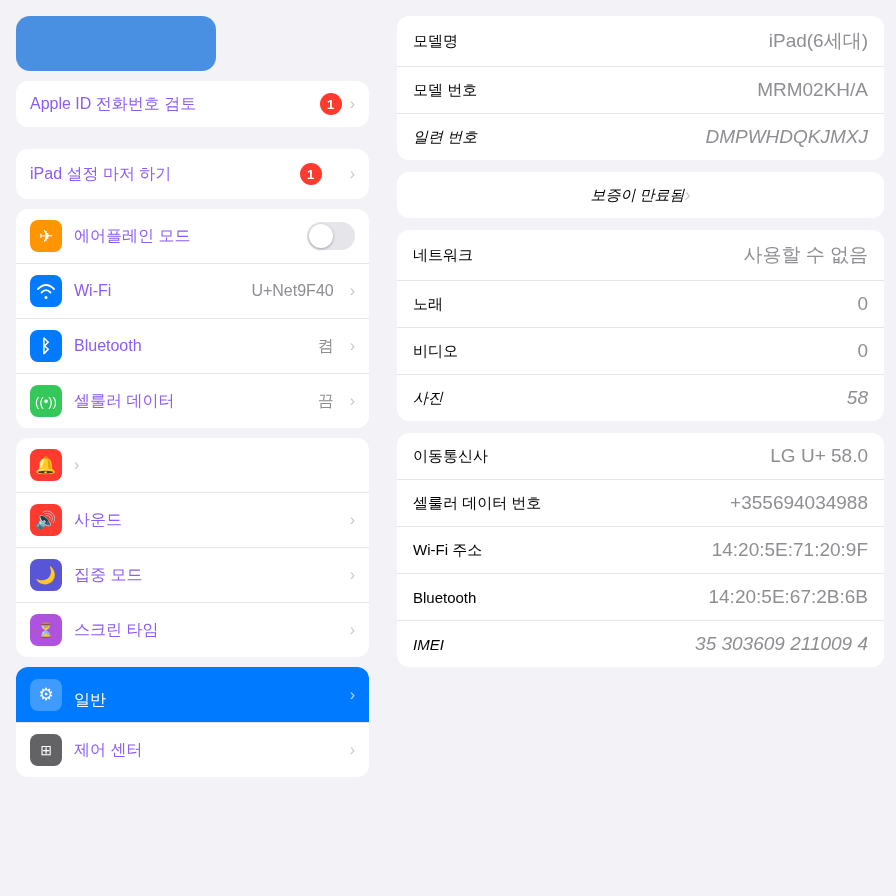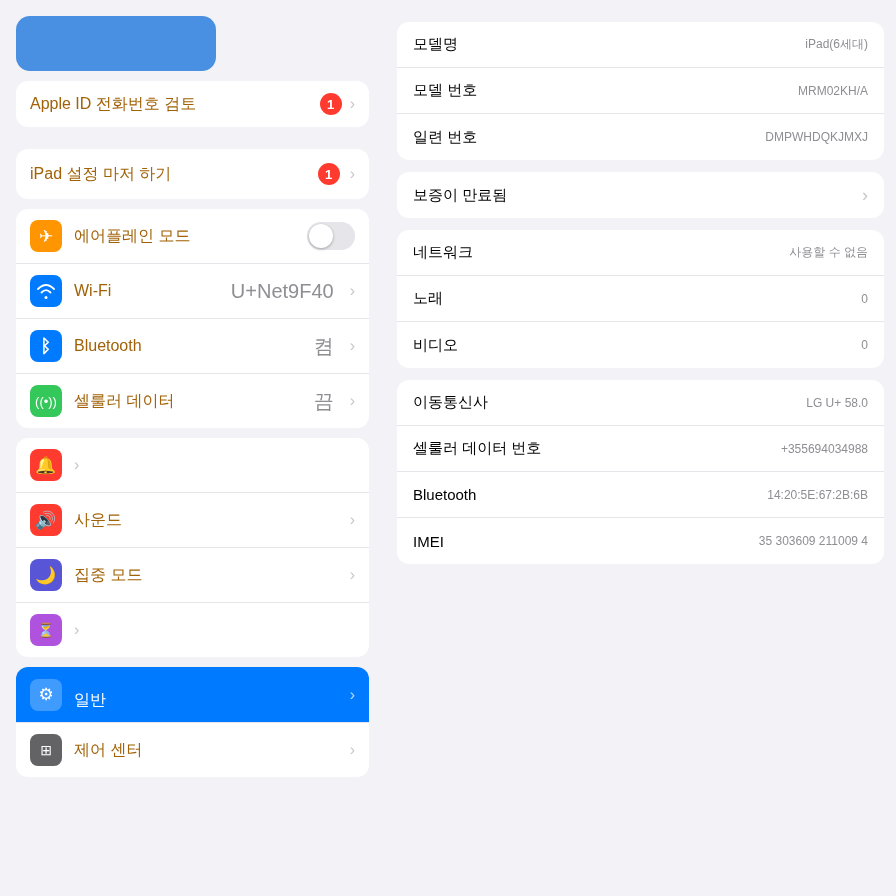--- a/index.html
+++ b/index.html
@@ -59,21 +59,21 @@
     }
 
     
     .setup-banner {
       margin: 10px 16px;
       background: white;
       border-radius: 12px;
       padding: 14px;
       display: flex;
       align-items: center;
-      gap: 10px;
+      gap: 28px;
     }
 
     
     .settings-group {
       margin: 10px 16px;
       background: white;
       border-radius: 12px;
       overflow: hidden;
     }
     .settings-row {
@@ -103,24 +103,24 @@
     .icon-green { background: #34c759; }
     .icon-red { background: #ff3b30; }
     .icon-red-sound { background: #ff3b30; }
     .icon-indigo { background: #5856d6; }
     .icon-purple { background: #af52de; }
     .icon-gray { background: #8e8e93; }
 
     .row-label {
       flex: 1;
       font-size: 16px;
-      color: #a16207;
+      color: #8b5cf6;
     }
     .row-value {
-      font-size: 20px;
+      font-size: 16px;
       color: #8e8e93;
     }
     .toggle {
       width: 48px;
       height: 28px;
       background: #e5e5ea;
       border-radius: 14px;
       position: relative;
     }
     .toggle-knob {
@@ -143,47 +143,48 @@
       margin-top: 12px;
     }
     .settings-row.active .icon-box {
       background: rgba(255,255,255,0.3);
     }
 
     
     .right-panel {
       flex: 1;
       background: #f2f2f7;
-      padding: 8px 12px;
+      padding: 2px 12px;
       overflow-y: auto;
     }
 
     .info-group {
       background: white;
       border-radius: 12px;
       margin: 12px 0;
       overflow: hidden;
     }
     .info-row {
       display: flex;
       align-items: center;
       justify-content: space-between;
       padding: 12px 16px;
       border-bottom: 0.5px solid #e5e5ea;
       min-height: 46px;
     }
     .info-row:last-child {
       border-bottom: none;
+      font-style: italic;
     }
     .info-label {
       font-size: 15px;
       color: #000;
     }
     .info-value {
-      font-size: 12px;
+      font-size: 19px;
       color: #8e8e93;
       text-align: right;
     }
   </style>
 </head>
 <body>
 
 <div class="left-panel">
 
   <div class="profile-section">
@@ -249,20 +250,21 @@
       <span class="row-label">사운드</span>
       <span class="chevron">›</span>
     </div>
     <div class="settings-row">
       <div class="icon-box icon-indigo">🌙</div>
       <span class="row-label">집중 모드</span>
       <span class="chevron">›</span>
     </div>
     <div class="settings-row">
       <div class="icon-box icon-purple" style="font-size:14px;">⏳</div>
+      <span class="row-label">스크린 타임</span>
       <span class="chevron">›</span>
     </div>
   </div>
 
   <div class="settings-group">
     <div class="settings-row active">
       <div class="icon-box" style="background:rgba(255,255,255,0.25);">⚙</div>
       <span class="row-label">일반</span>
       <span class="chevron" style="color:rgba(255,255,255,0.7);">›</span>
     </div>
@@ -286,51 +288,59 @@
       <span class="info-label">모델 번호</span>
       <span class="info-value">MRM02KH/A</span>
     </div>
     <div class="info-row">
       <span class="info-label">일련 번호</span>
       <span class="info-value">DMPWHDQKJMXJ</span>
     </div>
   </div>
 
   <div class="info-group">
-    <div class="info-row" style="cursor:pointer;">
+    <div class="info-row" style="cursor:pointer;justify-content:center;">
       <span class="info-label">보증이 만료됨</span>
       <span class="chevron" style="color:#c7c7cc;font-size:18px;">›</span>
     </div>
   </div>
 
   <div class="info-group">
     <div class="info-row">
       <span class="info-label">네트워크</span>
       <span class="info-value">사용할 수 없음</span>
     </div>
     <div class="info-row">
       <span class="info-label">노래</span>
       <span class="info-value">0</span>
     </div>
     <div class="info-row">
       <span class="info-label">비디오</span>
       <span class="info-value">0</span>
     </div>
+    <div class="info-row">
+      <span class="info-label">사진</span>
+      <span class="info-value">58</span>
+    </div>
   </div>
 
   <div class="info-group">
     <div class="info-row">
       <span class="info-label">이동통신사</span>
       <span class="info-value">LG U+ 58.0</span>
     </div>
     <div class="info-row">
       <span class="info-label">셀룰러 데이터 번호</span>
       <span class="info-value">+355694034988</span>
     </div>
     <div class="info-row">
+      <span class="info-label">Wi-Fi 주소</span>
+      <span class="info-value">14:20:5E:71:20:9F</span>
+    </div>
+    <div class="info-row">
       <span class="info-label">Bluetooth</span>
       <span class="info-value">14:20:5E:67:2B:6B</span>
     </div>
     <div class="info-row">
       <span class="info-label">IMEI</span>
       <span class="info-value">35 303609 211009 4</span>
     </div>
   </div>
 
 </div>

